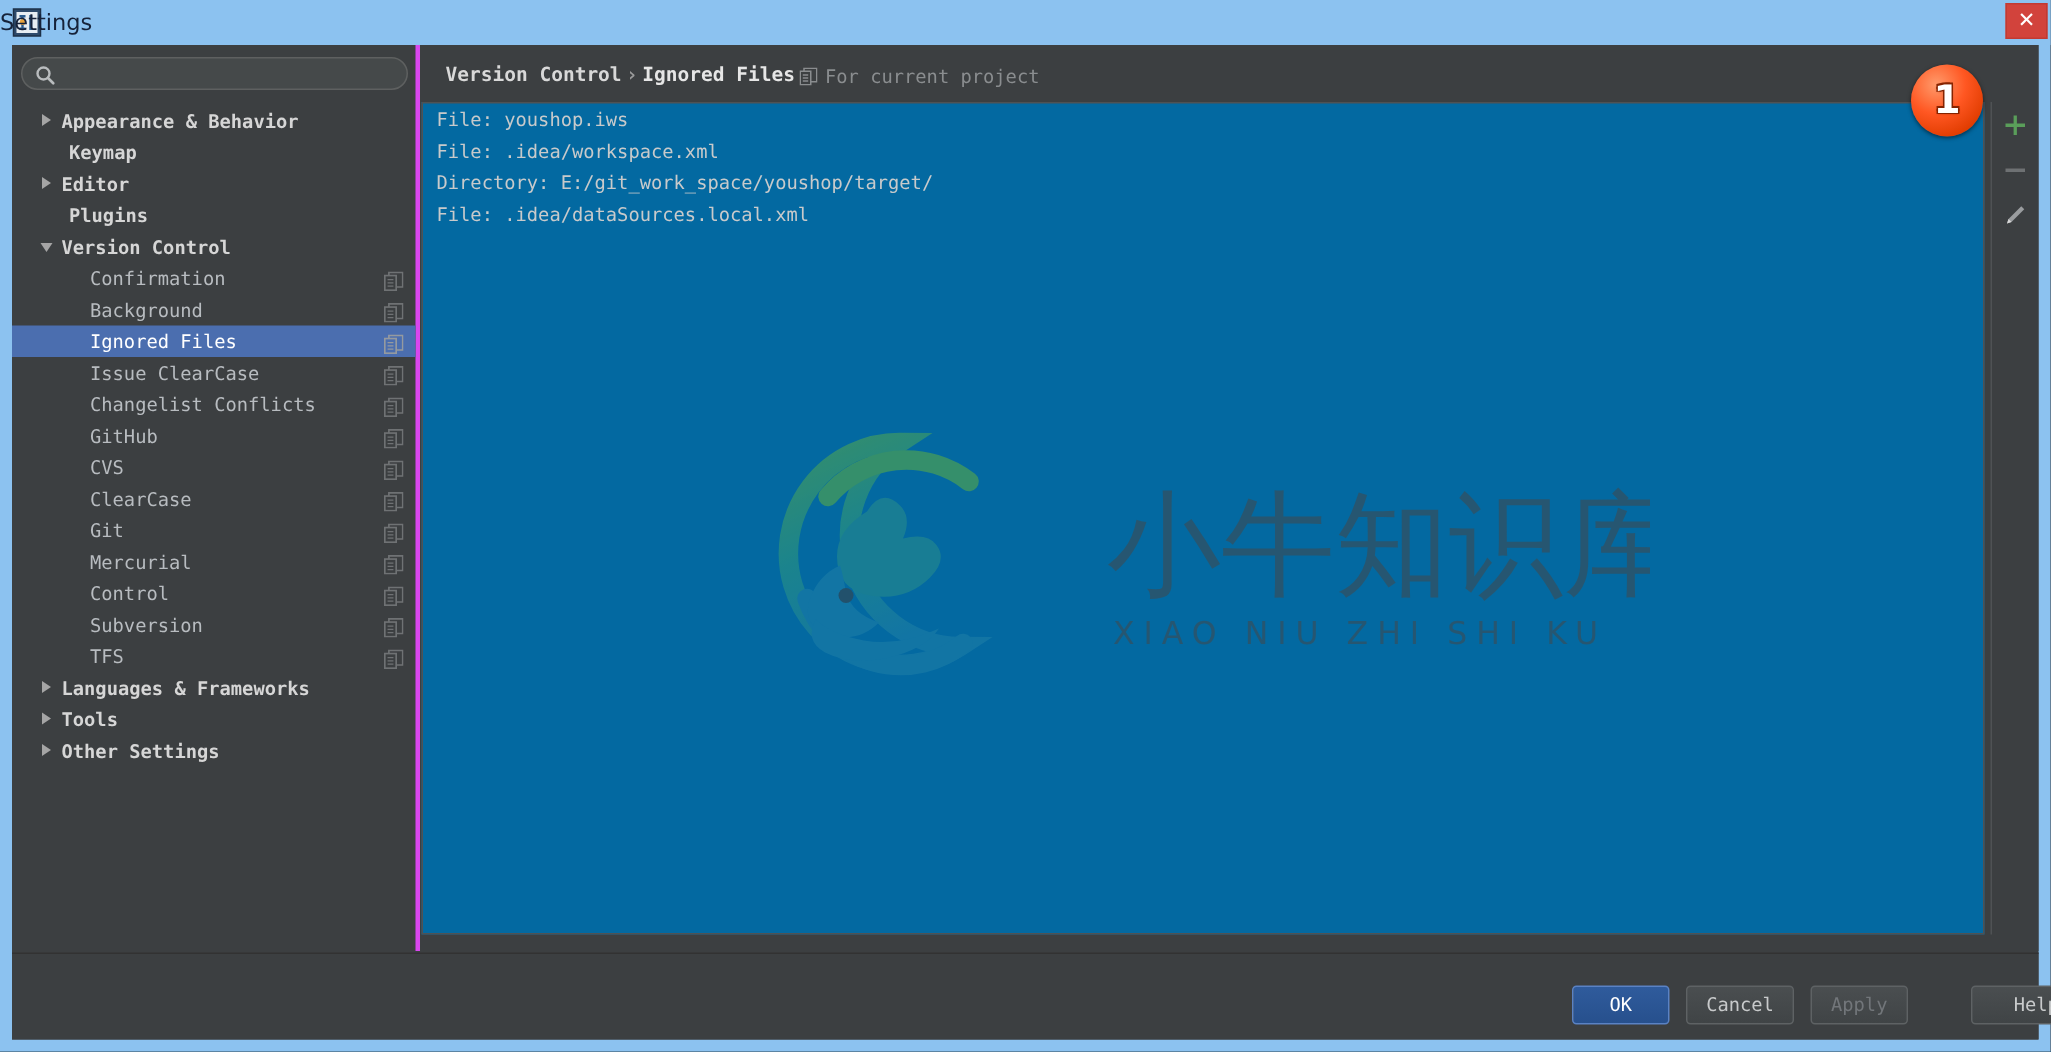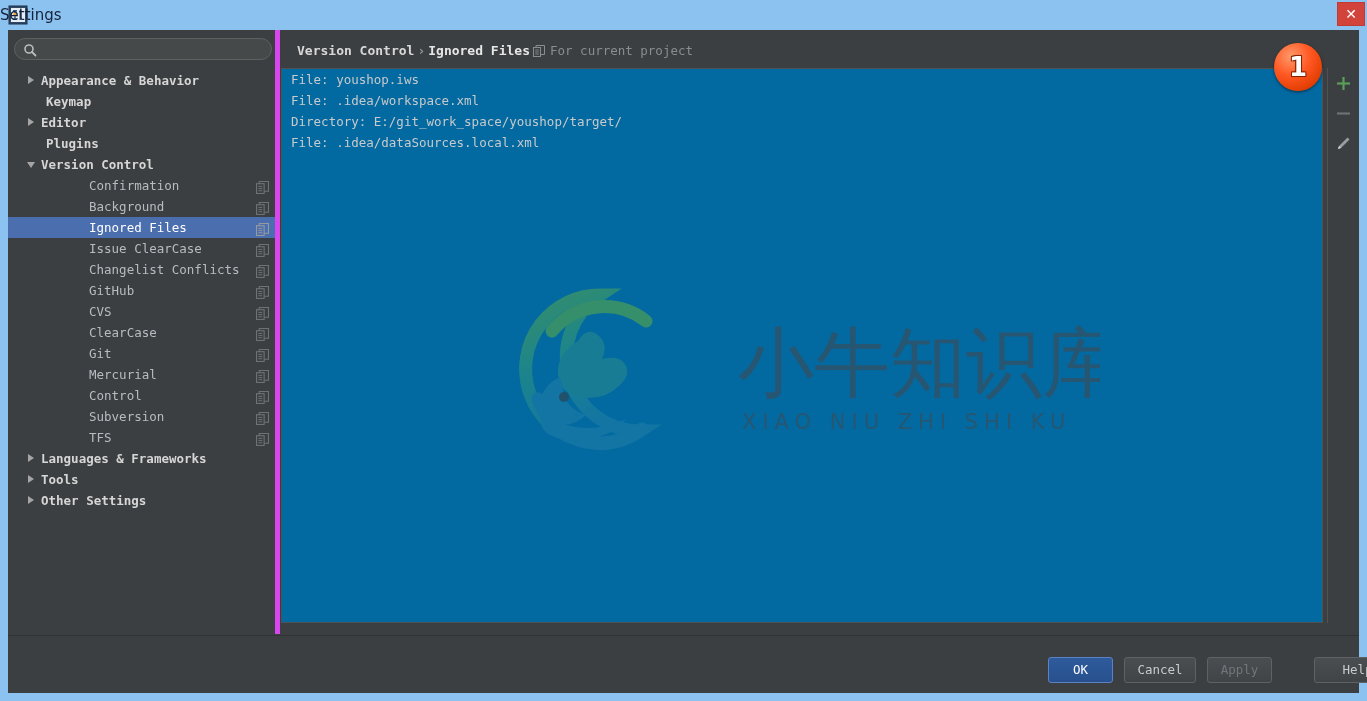--- a/index.html
+++ b/index.html
@@ -69,21 +69,21 @@
     background: #3c3f41;
     box-sizing: border-box;
   }
 
   
   #sidebar {
     position: absolute;
     left: 0px; top: 0px;
     width: 272px; height: 604px;
     background: #3c3f41;
-    border-right: 5px solid #d946ef;
+    border-right: 3px solid #d946ef;
     box-sizing: border-box;
     overflow: hidden;
   }
   #search-wrap {
     position: absolute;
     left: 6px; top: 8px;
     width: 258px; height: 22px;
   }
   #search-input {
     width: 100%; height: 22px;
@@ -134,21 +134,21 @@
     border-top: 6px solid #a5a5a5;
     border-left: 4.5px solid transparent;
     border-right: 4.5px solid transparent;
   }
   .tree-row .lbl {
     position: absolute;
     top: 0;
   }
   .tree-row.level0 .lbl { left: 33px; color: #d6d6d6; font-weight: bold; }
   .tree-row.level0.plain .lbl { left: 38px; color: #d6d6d6; font-weight: bold; }
-  .tree-row.level1 .lbl { left: 52px; color: #b8bcc0; font-weight: normal; margin-left: 29px; }
+  .tree-row.level1 .lbl { left: 52px; color: #b8bcc0; font-weight: normal; }
   .tree-row.selected {
     background: #4b6eaf;
   }
   .tree-row.selected .lbl { color: #ffffff; }
   .row-icon {
     position: absolute;
     right: 10px; top: 4px;
     width: 13px; height: 13px;
     opacity: 0.55;
   }

